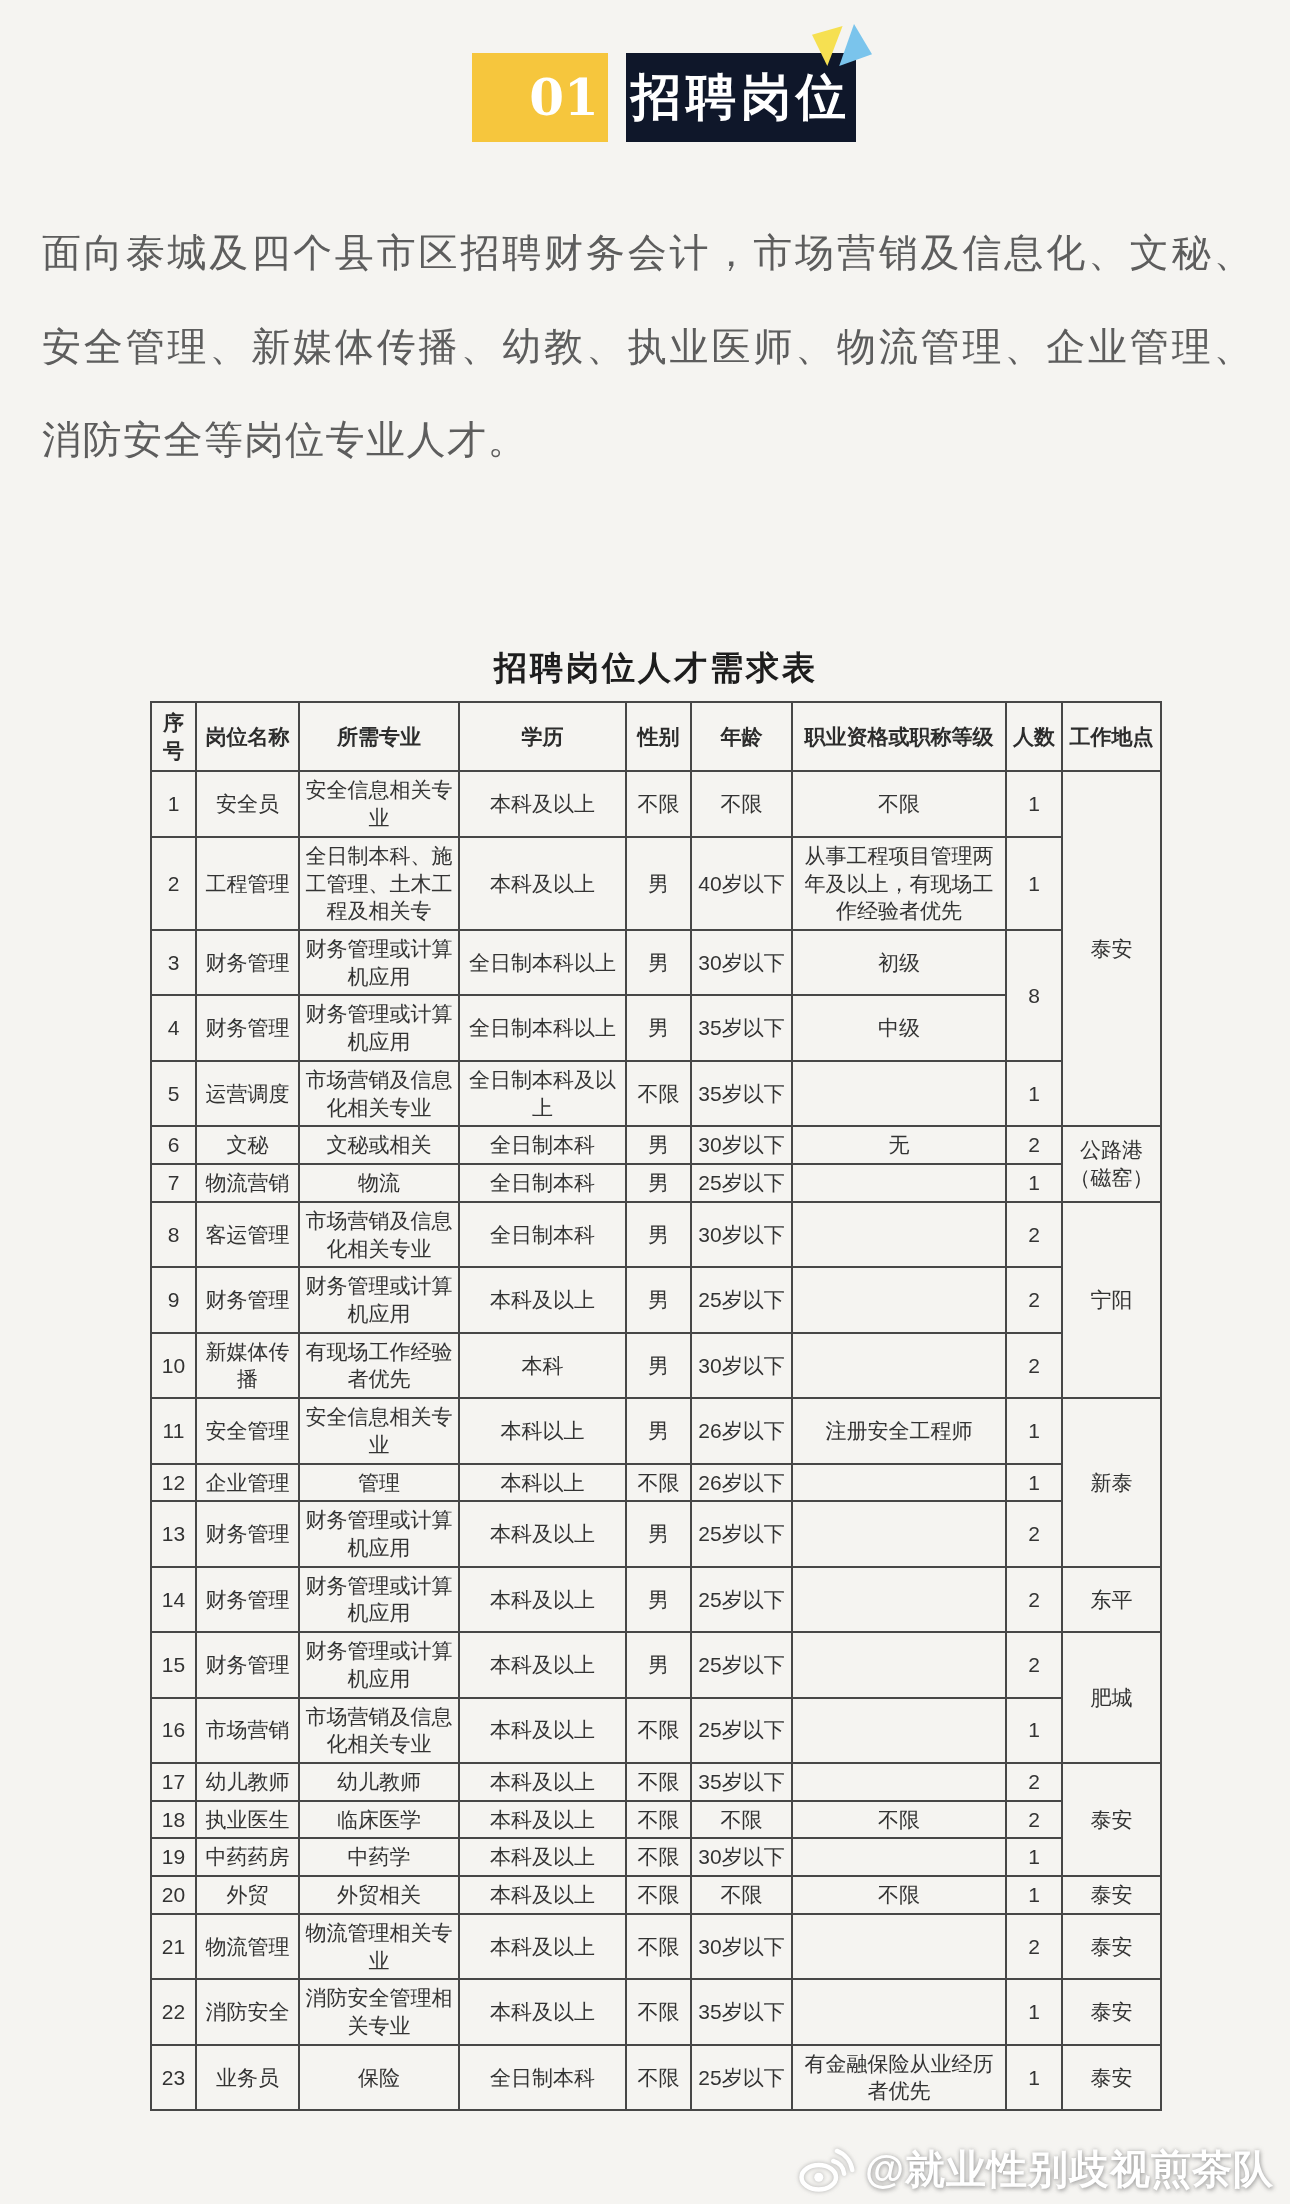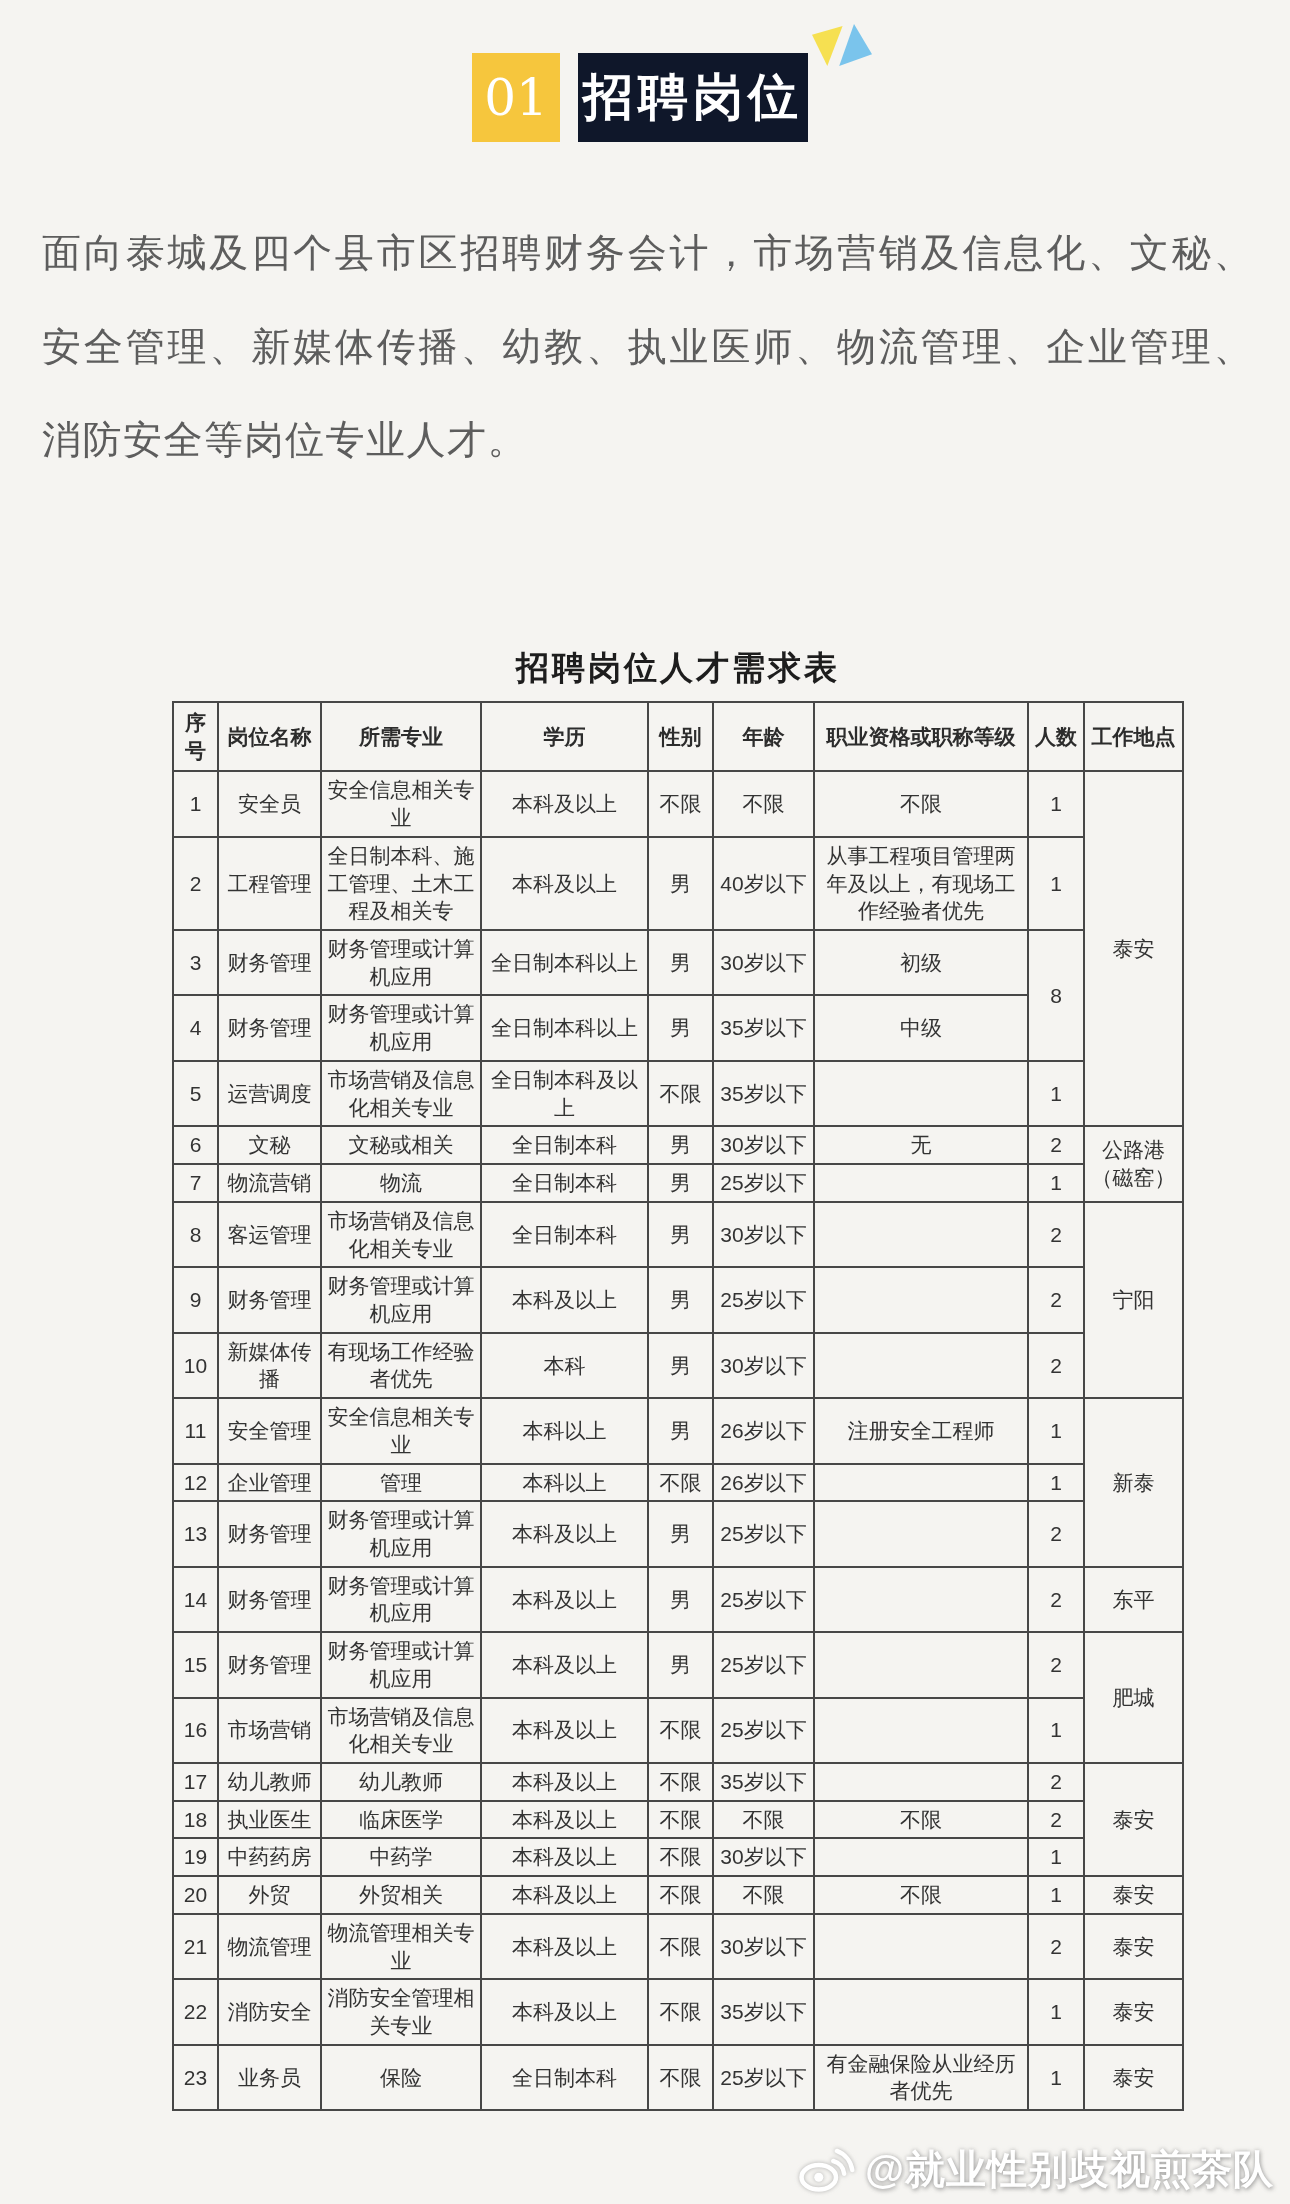--- a/index.html
+++ b/index.html
@@ -11,21 +11,21 @@
     background:#f5f4f1;
     overflow:hidden;
     font-family:"Liberation Sans","DejaVu Sans",sans-serif;
   }
   
   .badge-wrap{position:absolute;left:472px;top:53px;display:flex;}
   .badge-num{
     width:88px;height:89px;background:#f6c63d;color:#ffffff;
     display:flex;align-items:center;justify-content:center;
     font-family:"DejaVu Serif","Liberation Serif",serif;
-    font-size:50px;font-weight:normal;
+    font-size:50px;font-weight:bold;padding-left:48px;
   }
   .badge-title{
     width:230px;height:89px;margin-left:18px;background:#0f172a;color:#ffffff;
     display:flex;align-items:center;justify-content:center;
     font-size:50px;font-weight:bold;letter-spacing:5px;
   }
   .corner-deco{position:absolute;left:812px;top:24px;width:60px;height:42px;}
   .corner-deco .tri-y{
     position:absolute;left:0;top:2px;width:34px;height:40px;
     background:#f6e051;clip-path:polygon(0 22%,90% 0,45% 100%);
@@ -34,21 +34,21 @@
     position:absolute;left:20px;top:0;width:40px;height:42px;
     background:#7ac4ec;clip-path:polygon(18% 100%,55% 0,100% 72%);
   }
   
   .intro{
     position:absolute;left:42px;top:206px;width:1212px;
     font-size:39px;line-height:2.4;letter-spacing:1.5px;
     color:#5d5d5d;text-align:justify;
   }
   
-  .table-block{position:absolute;left:172px;top:646px;width:1012px;}
+  .table-block{position:absolute;left:150px;top:646px;width:1012px;}
   .table-title{
     text-align:center;font-size:33px;font-weight:bold;color:#1d1d1d;
     letter-spacing:3px;margin:0 0 10px 0;
   }
   table.req{
     border-collapse:collapse;width:1012px;table-layout:fixed;
     font-size:21px;color:#333333;background:transparent;
   }
   table.req th,table.req td{
     border:2px solid #474747;

